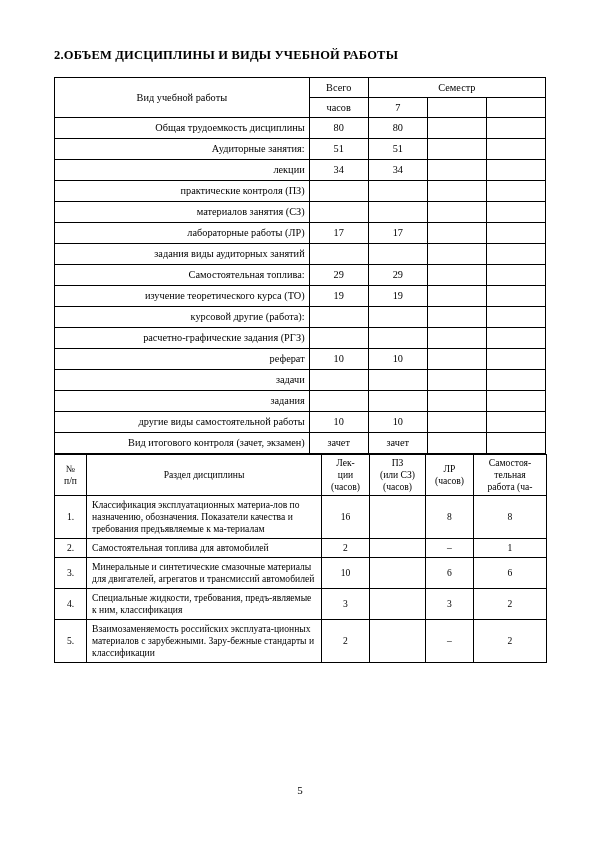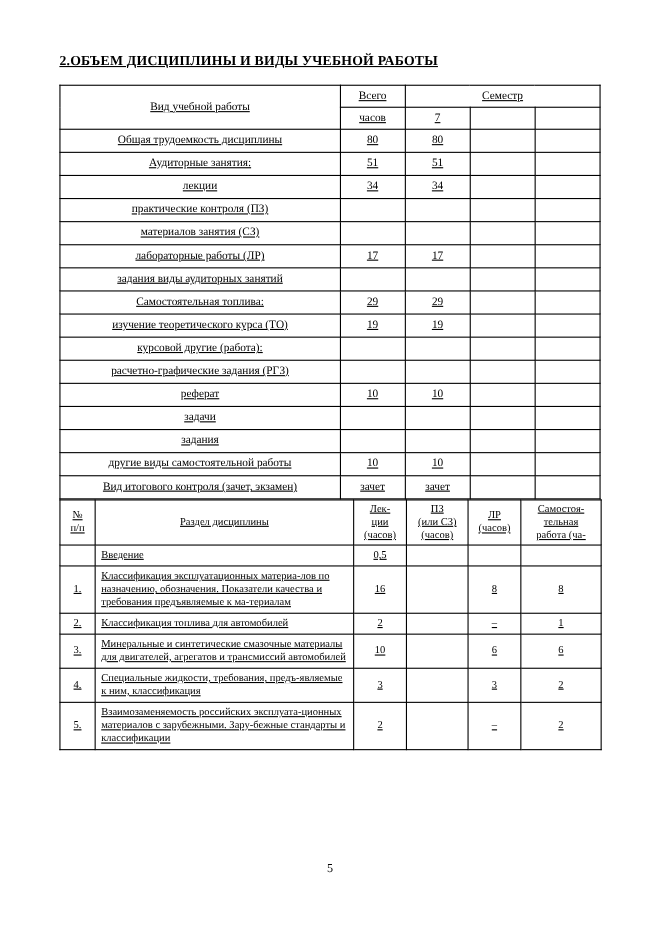--- a/index.html
+++ b/index.html
@@ -14,21 +14,20 @@
     color: #000000;
     position: relative;
     overflow: hidden;
   }
   .page {
     position: relative;
     width: 600px;
     height: 848px;
     box-sizing: border-box;
     padding: 48px 54px 0 54px;
-    text-decoration: underline;
   }
   h2.section-title {
     font-family: "Liberation Serif", serif;
     font-size: 12.5px;
     font-weight: bold;
     margin: 0 0 14px 0;
     letter-spacing: 0.2px;
   }
   .section-title-1 { margin-top: 4px; }
   .section-title-2 { margin-top: 34px; margin-bottom: 22px; padding-left: 28px; }
@@ -47,21 +46,21 @@
     font-size: 10.3px;
     line-height: 1.15;
   }
   table.doc td, table.doc th {
     border: 1px solid #000000;
     padding: 2px 4px;
     vertical-align: middle;
     font-weight: normal;
   }
   .c { text-align: center; }
-  .l { text-align: center; margin-top: 29px; }
+  .l { text-align: right; margin-top: 29px; }
   .b { font-weight: bold; }
 
   
   .t1 col.c0 { width: 250px; }
   .t1 col.c1 { width: 58px; }
   .t1 col.c2 { width: 58px; }
   .t1 col.c3 { width: 58px; }
   .t1 col.c4 { width: 58px; }
   .t1 td { height: 16px; }
   .t1 .hdr td { height: 15px; }
@@ -263,38 +262,30 @@
           <div>(часов)</div>
         </td>
         <td class="hcell">
           <div>Самостоя-</div>
           <div>тельная</div>
           <div>работа (ча-</div>
         </td>
       </tr>
 
       <tr>
-        <td class="num"></td>
-        <td class="rowlabel">Введение</td>
-        <td class="num">0,5</td>
-        <td class="num"></td>
-        <td class="num"></td>
-        <td class="num"></td>
-      </tr>
-      <tr>
         <td class="num">1.</td>
         <td class="rowlabel">Классификация эксплуатационных материа-лов по назначению, обозначения. Показатели качества и требования предъявляемые к ма-териалам</td>
         <td class="num">16</td>
         <td class="num"></td>
         <td class="num">8</td>
         <td class="num">8</td>
       </tr>
       <tr>
         <td class="num">2.</td>
-        <td class="rowlabel">Классификация топлива для автомобилей</td>
+        <td class="rowlabel">Самостоятельная топлива для автомобилей</td>
         <td class="num">2</td>
         <td class="num"></td>
         <td class="num">–</td>
         <td class="num">1</td>
       </tr>
       <tr>
         <td class="num">3.</td>
         <td class="rowlabel">Минеральные и синтетические смазочные материалы для двигателей, агрегатов и трансмиссий автомобилей</td>
         <td class="num">10</td>
         <td class="num"></td>

